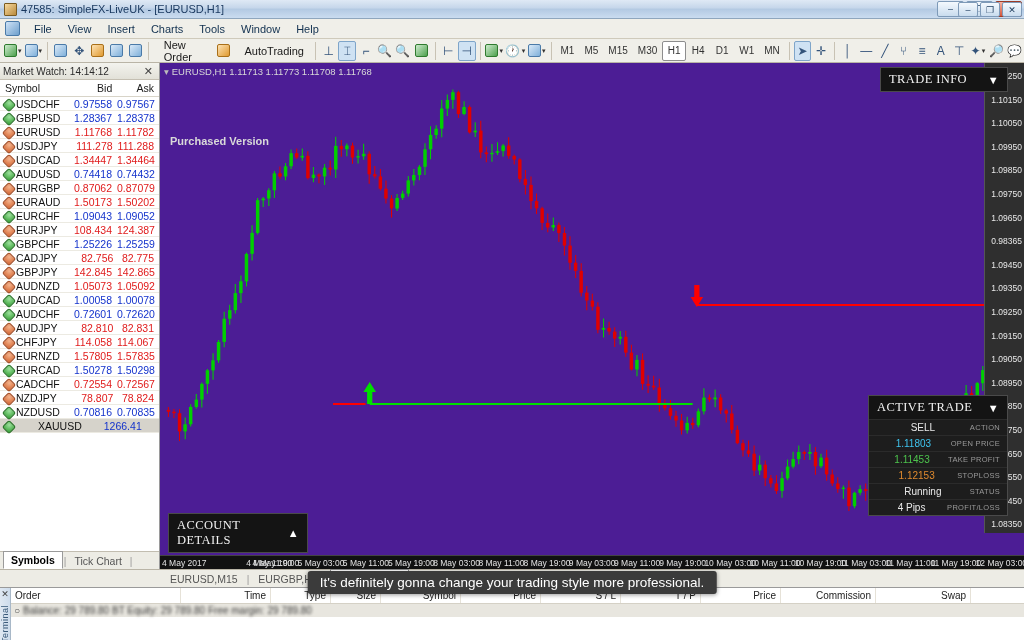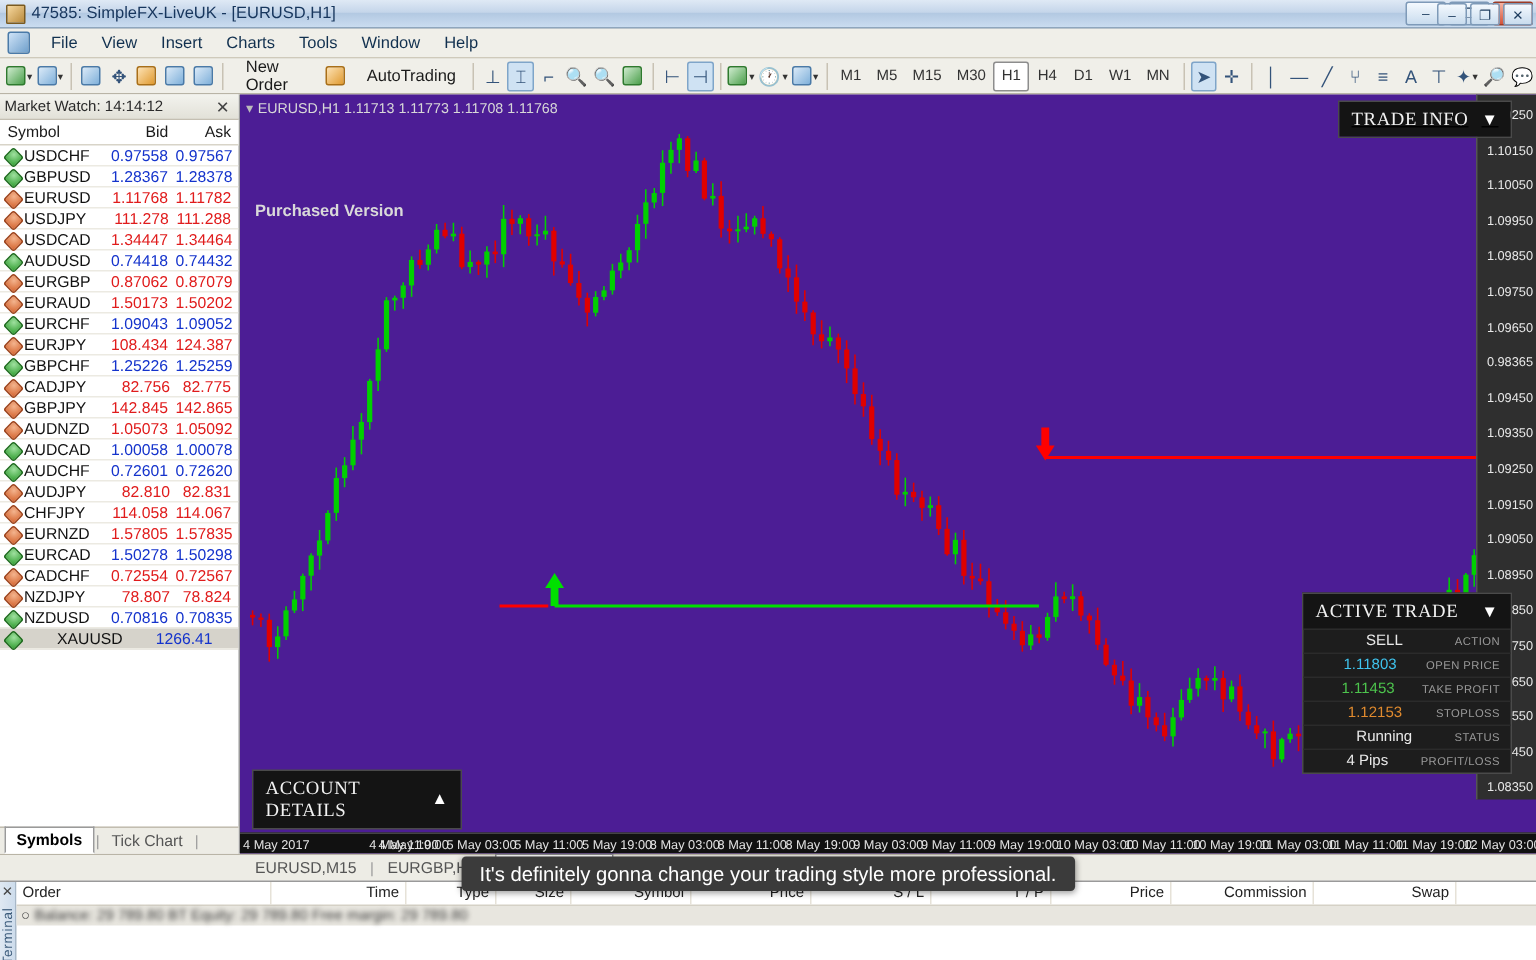--- a/index.html
+++ b/index.html
@@ -108,21 +108,21 @@
   .price-axis div { position:absolute; right:2px; font-size:8.5px; color:#e8e8e8; white-space:nowrap; }
   .time-axis { position:absolute; left:0; bottom:0; width:100%; height:14px;
                background:#111; border-top:1px solid #444; z-index:4; }
   .time-axis span { position:absolute; font-size:8.5px; color:#e2e2e2; white-space:nowrap; }
 
   
   .panel { position:absolute; z-index:8; background:#1d1d1d; border:1px solid #4a4a4a; }
   .panel-hdr { background:#141414; color:#f2f2f2; font-family:"Liberation Serif", serif;
     font-size:12.5px; letter-spacing:.4px; padding:4px 8px; display:flex; align-items:center; }
   .panel-hdr .chev { margin-left:auto; color:#fff; font-size:11px; }
-  #trade-info { right: 16px; top: 4px; width: 116px; text-decoration: underline; }
+  #trade-info { right: 16px; top: 4px; width: 128px; }
   #account-details { left: 8px; bottom: 16px; width: 140px; }
   #active-trade { right: 16px; top: 332px; width: 140px; }
   .trow { display:flex; align-items:center; padding: 2px 7px; border-top:1px solid #2b2b2b; }
   .trow .val { flex:1; text-align:center; font-size:10px; color:#e9e9e9; }
   .trow .lbl { font-size:7.5px; color:#9a9a9a; letter-spacing:.3px; text-align:right; }
   .v-cyan { color:#3fc4ee !important; }
   .v-green{ color:#4dc44d !important; }
   .v-orange{color:#e08a2e !important; }
 
   

